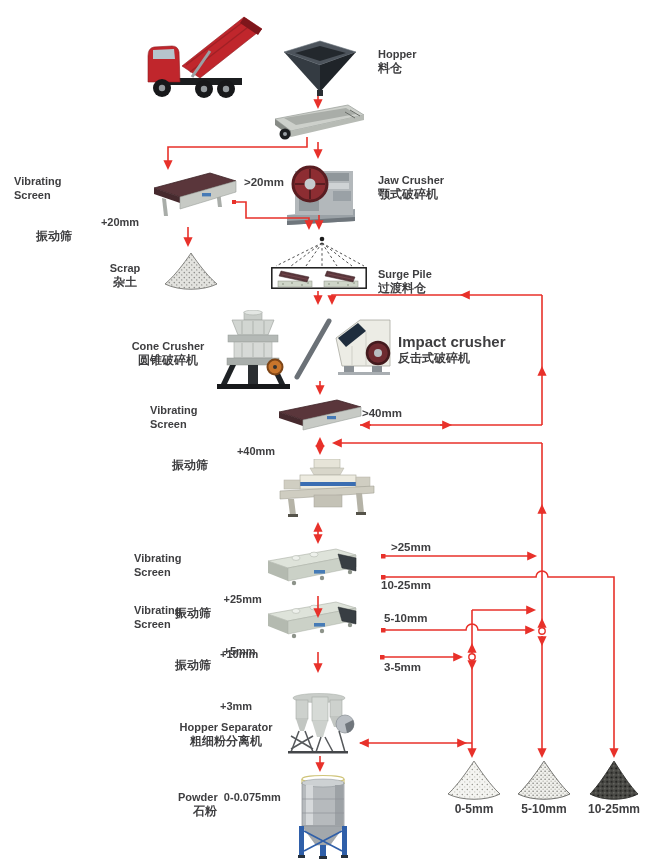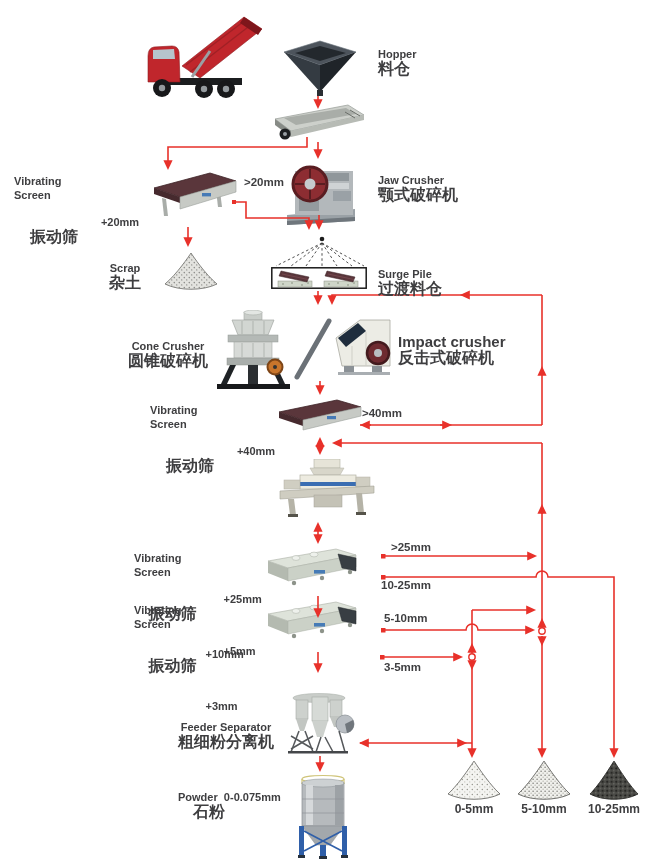--- a/index.html
+++ b/index.html
@@ -1,23 +1,23 @@
 <!DOCTYPE html>
 <html><head>
 <meta charset="utf-8">
 <style>
   html,body{margin:0;padding:0;background:#fff;}
   #canvas{position:relative;width:654px;height:862px;background:#fff;overflow:hidden;
           font-family:"Liberation Sans",sans-serif;}
   .mach{position:absolute;z-index:1;}
   #flow{position:absolute;left:0;top:0;z-index:2;}
   .lbl{position:absolute;z-index:3;font:600 11px/13.5px "Liberation Sans",sans-serif;color:#3e3e40;}
-  .lbl .zh{font-size:16px;}
+  .lbl .zh{font-size:12px;}
   .ctr{text-align:center;}
-  .cols{display:flex;justify-content:center;column-gap:9px;}
+  .cols{display:flex;justify-content:flex-end;column-gap:9px;}
   .szc{width:46px;text-align:left;margin-top:41px;}
   .stream{position:absolute;z-index:3;font:600 11.5px "Liberation Sans",sans-serif;color:#3e3e40;}
   .big{font-size:15px;line-height:17px;}
   .bigzh{font-size:13.5px;line-height:16px;}
   .prod{position:absolute;z-index:3;font:600 12px "Liberation Sans",sans-serif;color:#3e3e40;text-align:center;}
   .indent{padding-left:15px;}
   .pr48{padding-right:48px;}
 </style>
 </head>
 <body>
@@ -432,21 +432,21 @@
     <div class="cols">
         <span class="zh">振动筛</span>
         <span class="szc">+3mm</span>
       </div>
   </div>
 
   <div class="stream" style="left:384px;top:612px">5-10mm</div>
   <div class="stream" style="left:384px;top:661px">3-5mm</div>
 
   <div class="lbl ctr" style="left:170px;top:721px;width:112px">
-    <div>Feeder Separator</div>
+    <div>Hopper Separator</div>
     <div class="zh">粗细粉分离机</div>
   </div>
 
   <div class="lbl" style="left:178px;top:791px">
     <div><span>Powder</span>&nbsp;&nbsp;<span>0-0.075mm</span></div>
     <div class="zh indent">石粉</div>
   </div>
 
   <div class="prod" style="left:446px;top:802px;width:56px">0-5mm</div>
   <div class="prod" style="left:514px;top:802px;width:60px">5-10mm</div>

